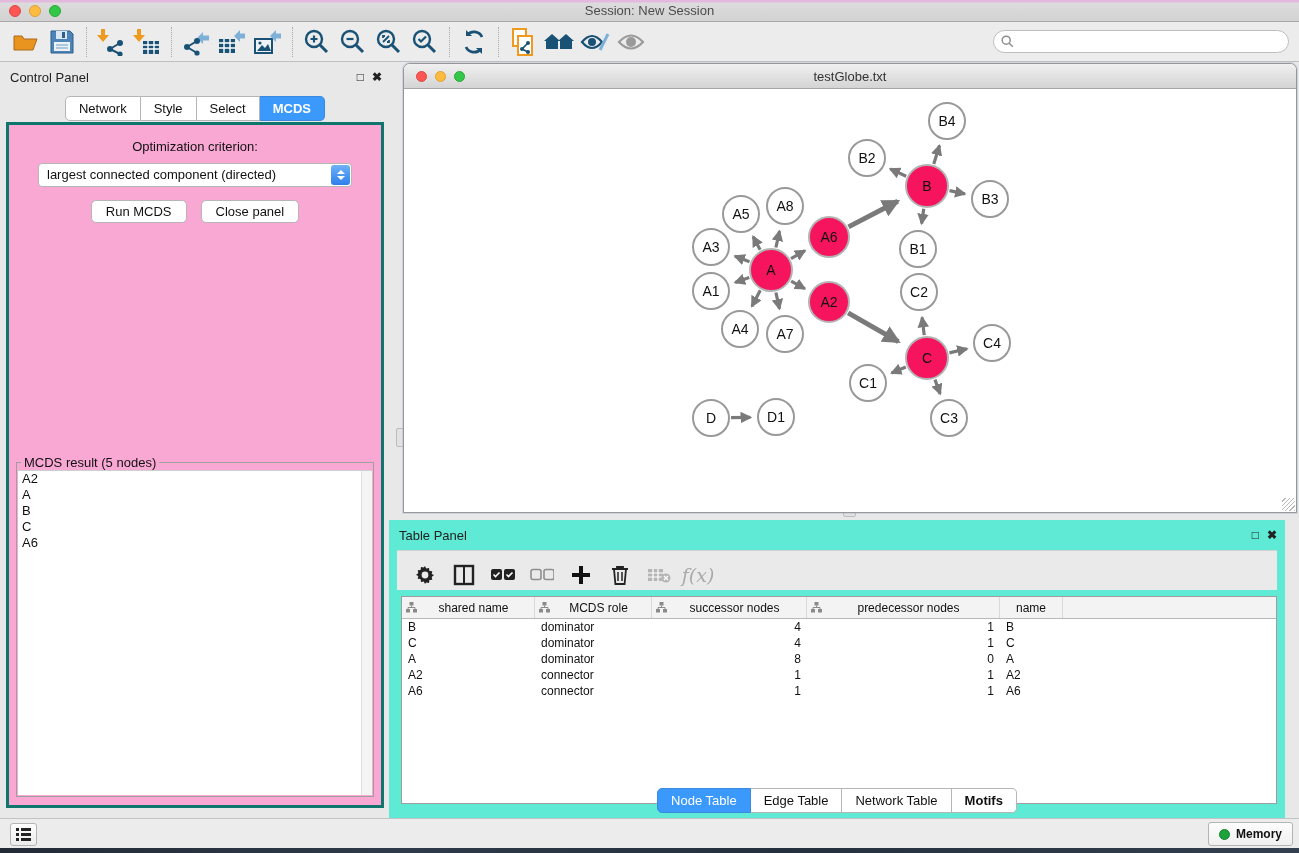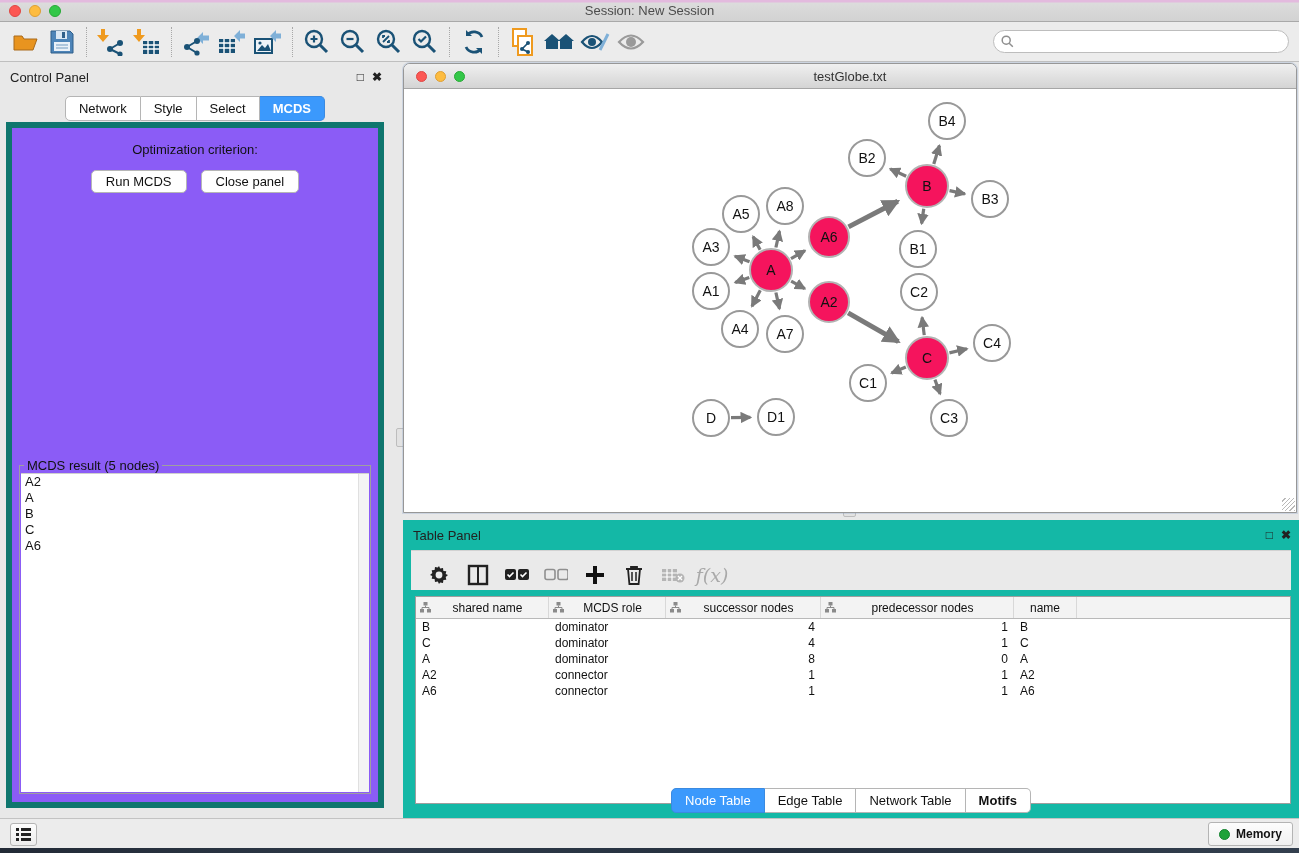--- a/index.html
+++ b/index.html
@@ -30,21 +30,21 @@
   .panel-head { position:relative; height:26px; padding:8px 10px 0; color:#222; }
   .panel-head .mini { position:absolute; top:8px; font-weight:bold; color:#222; cursor:default; }
   .float-ico { right:26px; font-size:12px; }
   .close-ico { right:8px; font-size:12px; }
   .cp-tabs { text-align:center; margin-top:8px; position:relative; z-index:2; }
   .seg { display:inline-flex; }
   .seg .tab { border:1px solid #b5b5b5; border-left:none; background:#fff; padding:4px 13px; font-size:13px; color:#111; }
   .seg .tab:first-child { border-left:1px solid #b5b5b5; border-radius:5px 0 0 5px; }
   .seg .tab:last-child { border-radius:0 5px 5px 0;font-weight:bold; }
   .seg .tab.active { background:#3b99fc; border-color:#3b8ae0; color:#fff; }
-  .cp-box { position:absolute; left:6px; right:6px; top:60px; bottom:10px; border:6px solid #0f766e; background:#8b5cf6; }
+  .cp-box { position:absolute; left:6px; right:6px; top:60px; bottom:10px; border:3px solid #0f766e; background:#f9a8d4; }
   .opt-label { text-align:center; margin-top:14px; }
   .combo { position:relative; width:314px; height:24px; margin:9px auto 0; background:#fff;
     border:1px solid #b6b6b6; border-radius:4px; line-height:22px; padding-left:8px; font-size:13px; }
   .combo .stepper { position:absolute; right:1px; top:1px; bottom:1px; width:19px; border-radius:3px;
     background:linear-gradient(#6fb1f8,#2f7fec); display:flex; flex-direction:column; align-items:center; justify-content:center; gap:2px; }
   .stepper i { width:0; height:0; border-left:4px solid transparent; border-right:4px solid transparent; display:block; }
   .stepper .up { border-bottom:4px solid #fff; }
   .stepper .dn { border-top:4px solid #fff; }
   .btn-row { display:flex; justify-content:center; gap:14px; margin-top:13px; }
   .pushbtn { background:#fff; border:1px solid #b6b6b6; border-radius:5px; padding:3px 14px; font-size:13px; color:#111; }
@@ -64,21 +64,21 @@
   .net-title { height:25px; background:linear-gradient(#f0f0f0,#d4d4d4); border-bottom:1px solid #a6a6a6;
     border-radius:6px 6px 0 0; text-align:center; line-height:25px; color:#333; position:relative; }
   .net-title .lights { top:7px; left:12px; }
   .net-title .light { width:11px; height:11px; }
   .net-canvas { position:absolute; left:0; top:25px; right:0; bottom:0; background:#fff; }
   .net-canvas svg { width:100%; height:100%; display:block; }
   .resize-corner { position:absolute; right:1px; bottom:1px; width:13px; height:13px;
     background:repeating-linear-gradient(135deg, transparent 0 2px, #b9b9b9 2px 3px); }
 
   
-  .tpanel { position:absolute; left:403px; top:520px; width:896px; height:298px; background:#14b8a6; }
+  .tpanel { position:absolute; left:389px; top:520px; width:896px; height:298px; background:#5eead4; }
   .tp-toolbar { position:absolute; left:8px; right:8px; top:30px; height:40px; background:#eaeaea;
     border-top:1px solid #d2d2d2; display:flex; align-items:center; gap:7px; padding-left:12px; }
   .tp-btn { width:32px; height:30px; display:flex; align-items:center; justify-content:center;margin-top:8px; }
   .fx { font-family:"DejaVu Serif", serif; font-style:italic; font-size:19px; color:#a9a9a9; }
   .datatable { position:absolute; left:12px; right:8px; top:76px; height:208px; background:#fff; border:1px solid #9e9e9e; }
   .thead { display:flex; height:22px; background:#f3f3f3; border-bottom:1px solid #b9b9b9; }
   .th { display:flex; align-items:center; font-size:12px; border-right:1px solid #d8d8d8; padding:0 4px; }
   .th .lbl { margin:0 auto; }
   .c1{width:133px} .c2{width:117px} .c3{width:155px} .c4{width:193px} .c5{width:63px} .cf{flex:1; border-right:none;}
   .trow { display:flex; height:16px; line-height:16px; font-size:12px; }
@@ -254,20 +254,27 @@
   <div class="cp-tabs">
     <span class="seg">
       <button class="tab">Network</button>
       <button class="tab">Style</button>
       <button class="tab">Select</button>
       <button class="tab active">MCDS</button>
     </span>
   </div>
   <div class="cp-box">
     <div class="opt-label">Optimization criterion:</div>
+    <div class="combo">
+      <span>largest connected component (directed)</span>
+      <span class="stepper">
+          <i class="up"></i>
+          <i class="dn"></i>
+        </span>
+    </div>
     <div class="btn-row">
       <button class="pushbtn">Run MCDS</button>
       <button class="pushbtn">Close panel</button>
     </div>
     <fieldset class="result">
       <legend>MCDS result (5 nodes)</legend>
       <div class="result-list">
         <div class="item">A2</div>
         <div class="item">A</div>
         <div class="item">B</div>

